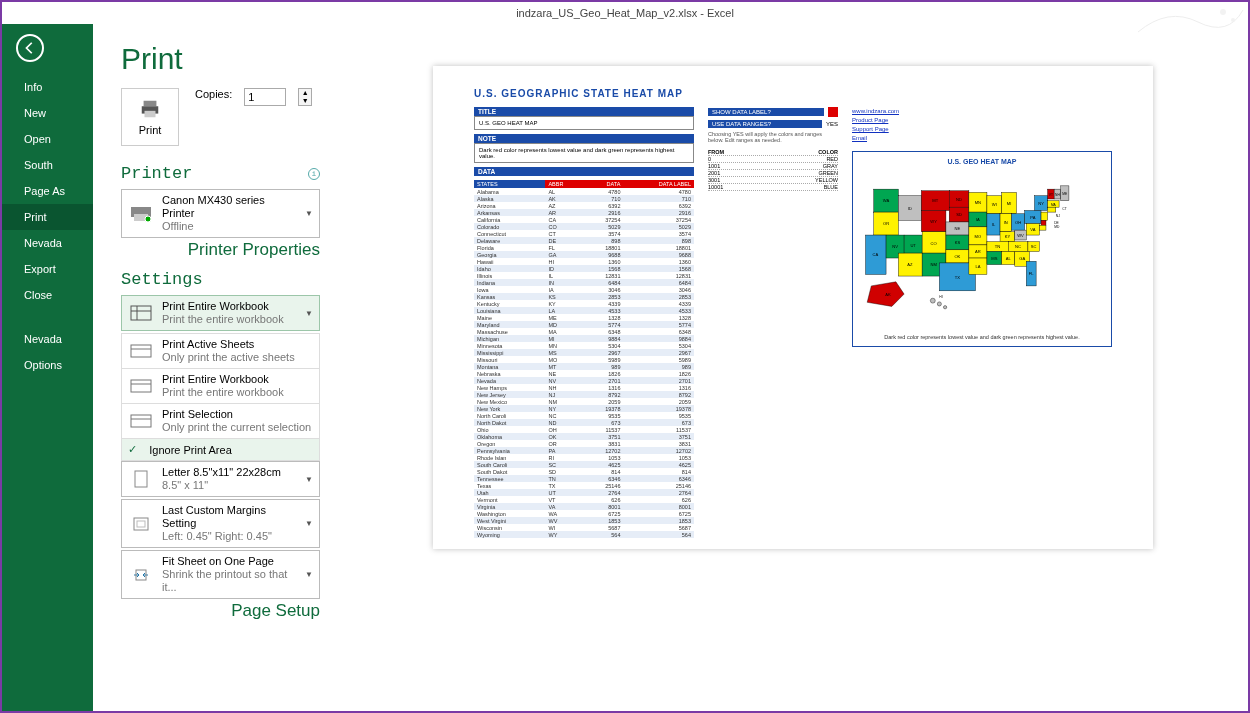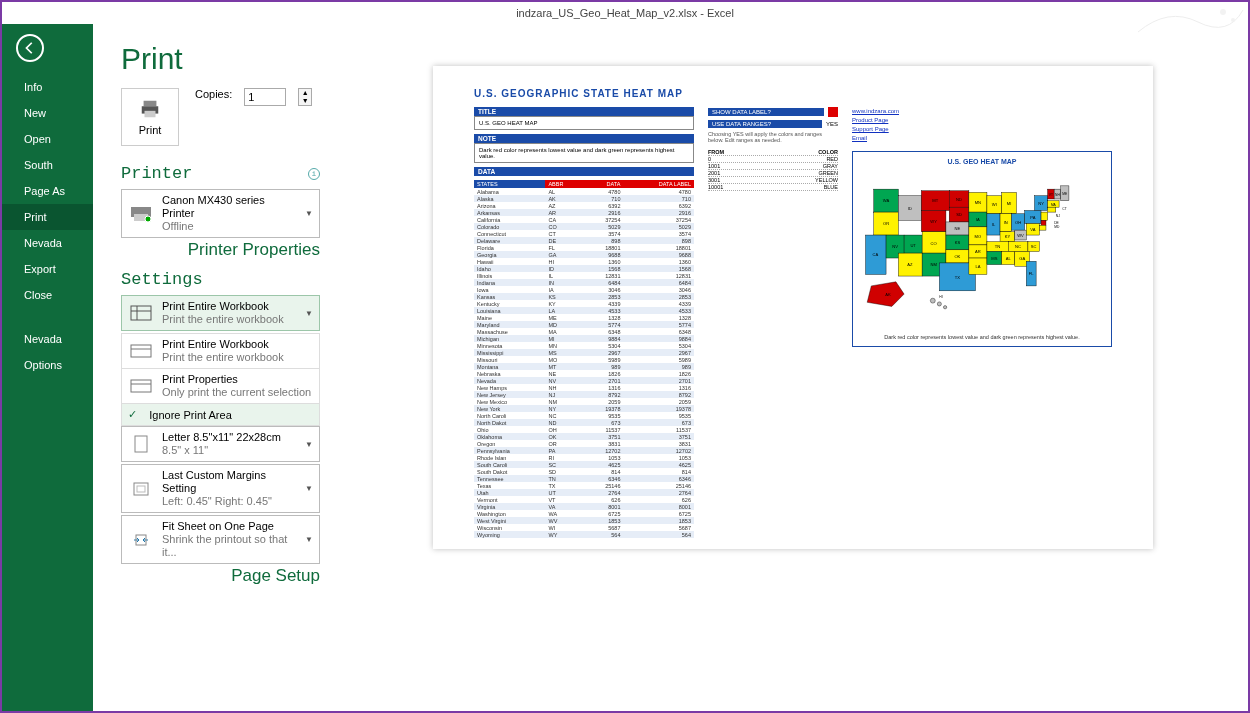--- a/index.html
+++ b/index.html
@@ -158,33 +158,45 @@
       </div>
       <div id="scope-opts">
           <div class="opt">
             <div class="ico">
               <svg width="22" height="14">
                 <rect x="1" y="1" width="20" height="12" fill="none" stroke="#777"></rect>
                 <line x1="1" y1="5" x2="21" y2="5" stroke="#777"></line>
               </svg>
             </div>
             <div class="txt">
-              <div>Print Entire Workbook</div>
-              <div class="sub">Print the entire workbook</div>
+              <div>Print Active Sheets</div>
+              <div class="sub">Only print the active sheets</div>
             </div>
           </div>
           <div class="opt">
             <div class="ico">
               <svg width="22" height="14">
                 <rect x="1" y="1" width="20" height="12" fill="none" stroke="#777"></rect>
                 <line x1="1" y1="5" x2="21" y2="5" stroke="#777"></line>
               </svg>
             </div>
             <div class="txt">
-              <div>Print Properties</div>
+              <div>Print Entire Workbook</div>
+              <div class="sub">Print the entire workbook</div>
+            </div>
+          </div>
+          <div class="opt">
+            <div class="ico">
+              <svg width="22" height="14">
+                <rect x="1" y="1" width="20" height="12" fill="none" stroke="#777"></rect>
+                <line x1="1" y1="5" x2="21" y2="5" stroke="#777"></line>
+              </svg>
+            </div>
+            <div class="txt">
+              <div>Print Selection</div>
               <div class="sub">Only print the current selection</div>
             </div>
           </div>
         </div>
       <div class="opt check">
         <span>Ignore Print Area</span>
       </div>
 
       <div class="combo" style="margin-top:0">
         <div class="ico">

